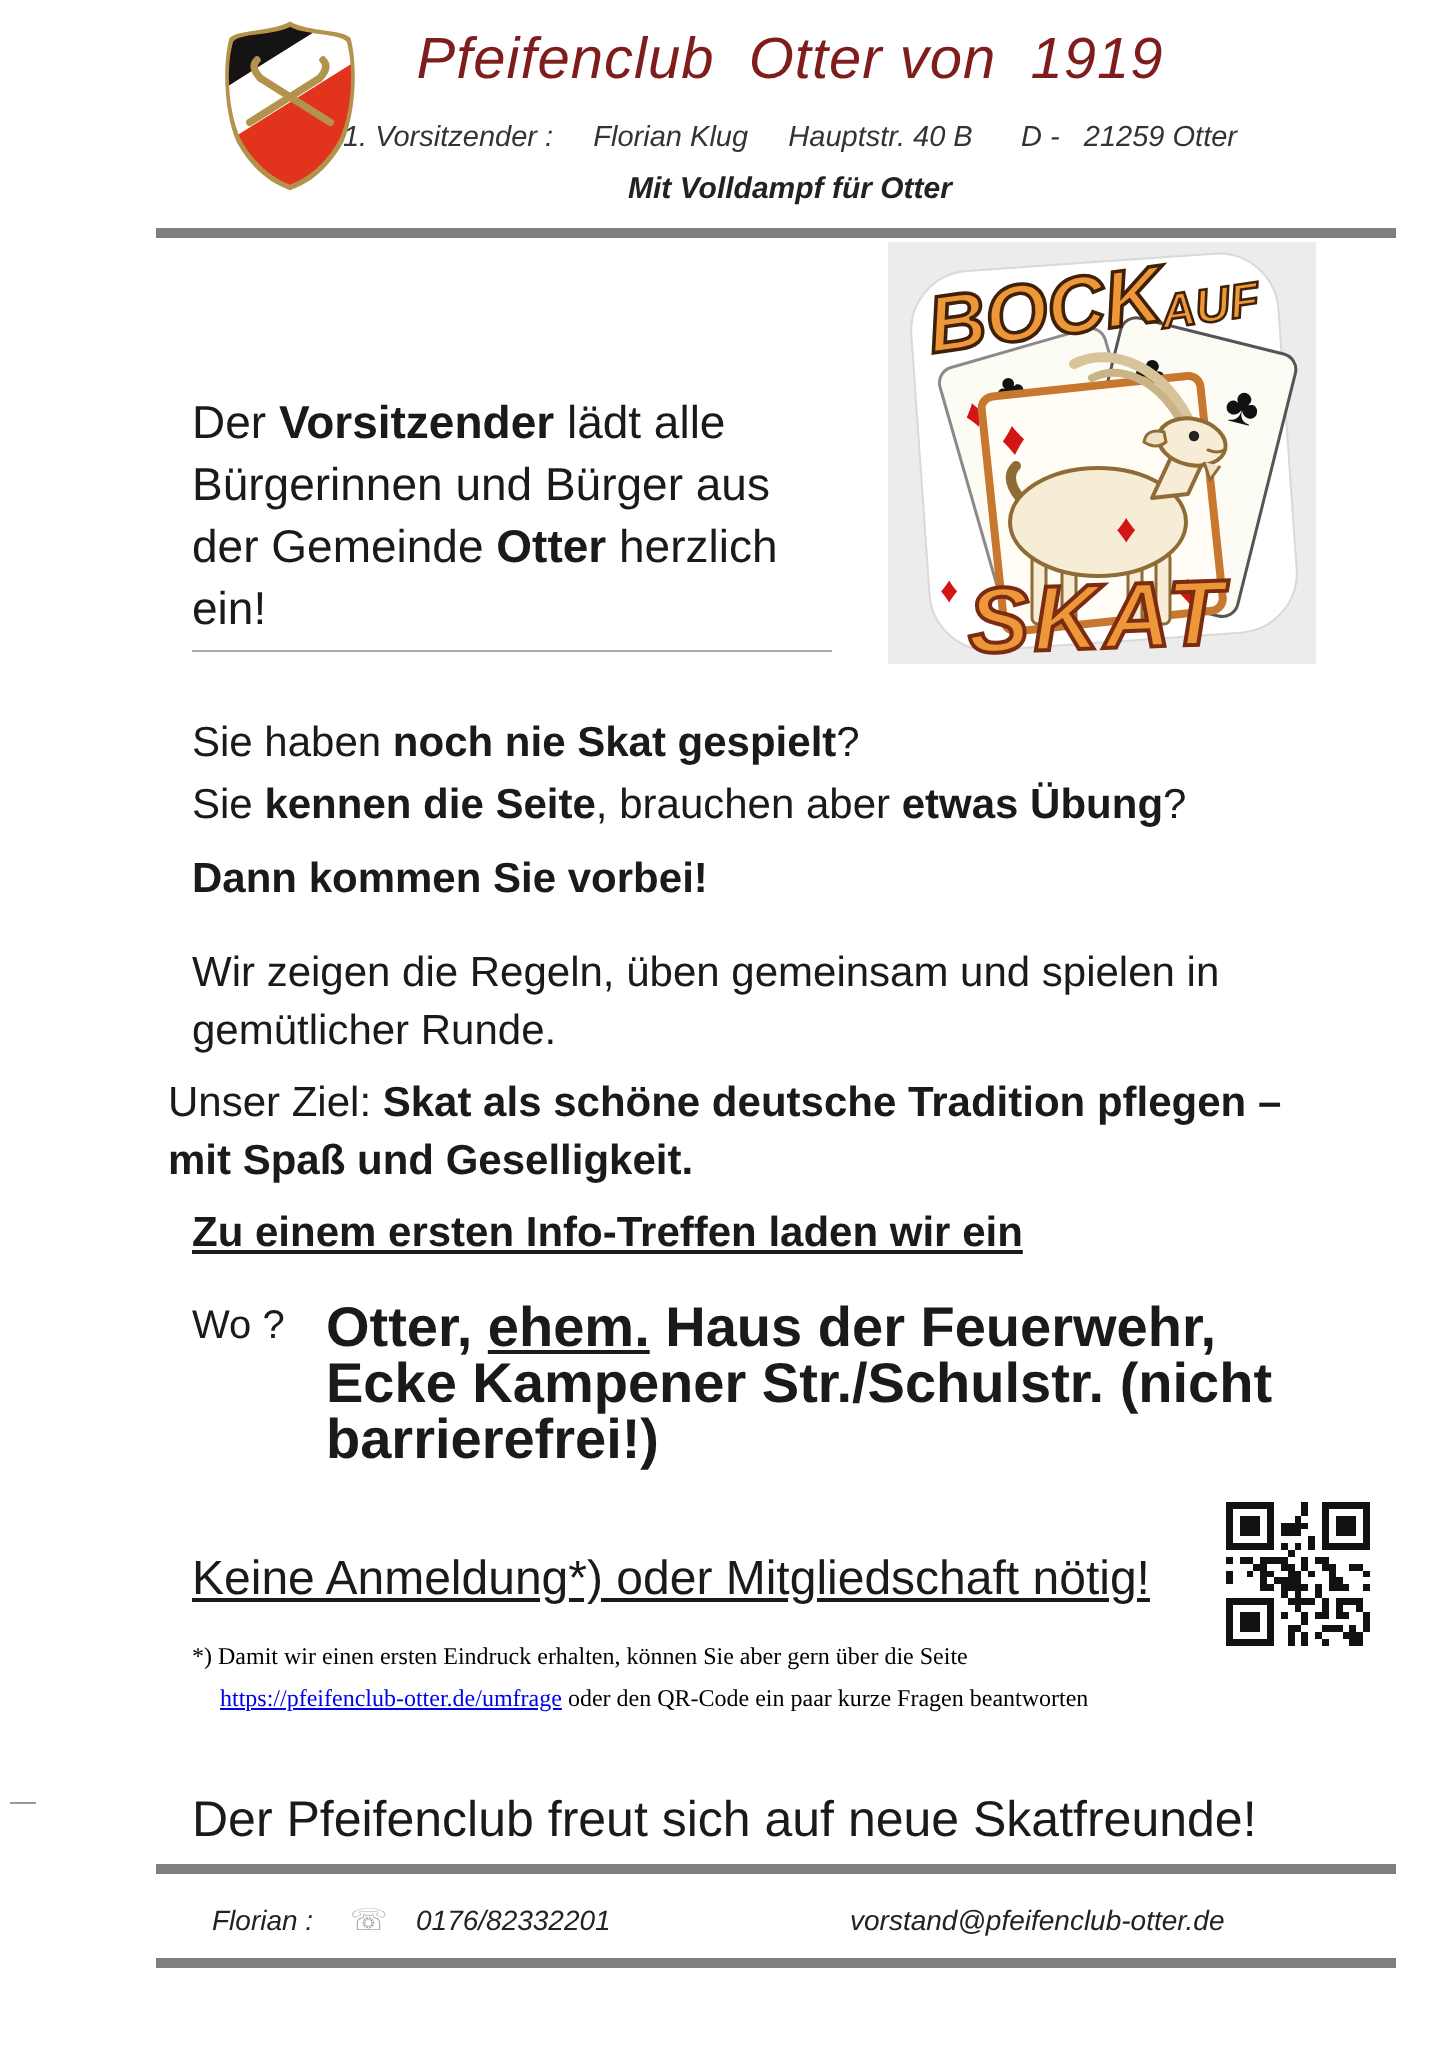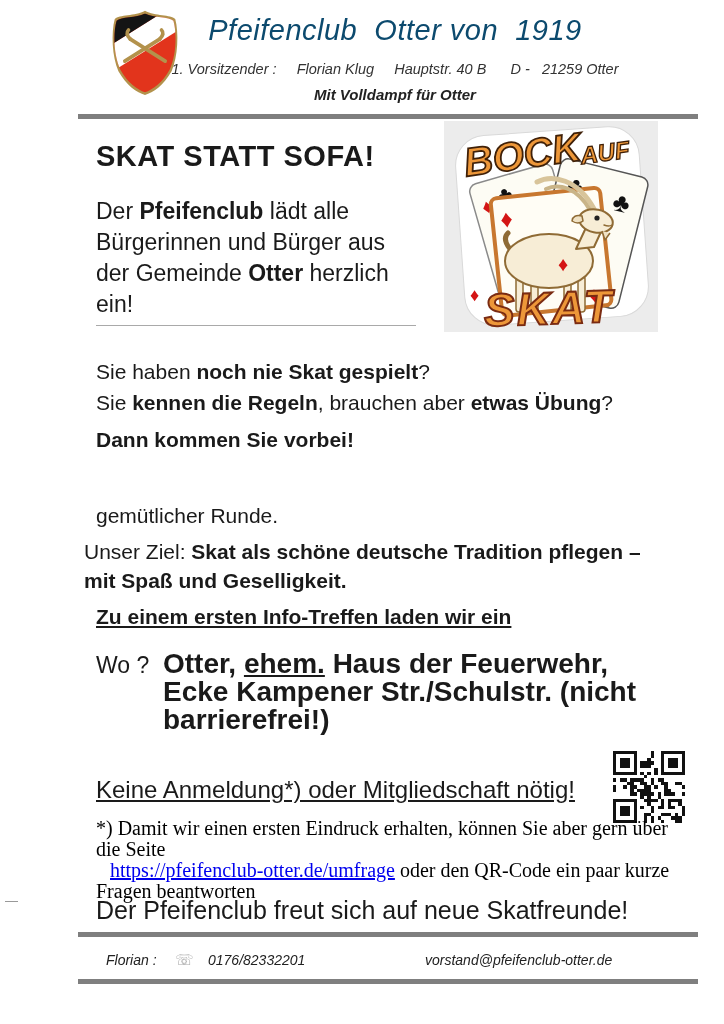--- a/index.html
+++ b/index.html
@@ -3,21 +3,21 @@
 <meta charset="utf-8">
 <style>
   html,body{margin:0;padding:0;background:#fff;}
   .page{position:relative;width:724px;height:1024px;background:#fff;overflow:hidden;
         font-family:"Liberation Sans",sans-serif;color:#1a1a1a;margin:0 auto;}
   .abs{position:absolute;}
 
   
   .logo{left:108px;top:8px;width:74px;height:88px;}
   .header-text{left:115px;top:14px;width:560px;text-align:center;}
-  .h-title{font-style:italic;font-size:29px;color:#0c4a6e;white-space:pre;letter-spacing:.5px;}
+  .h-title{font-style:italic;font-size:29px;color:#7f1d1d;white-space:pre;letter-spacing:.5px;}
   .h-sub{font-style:italic;font-size:14.5px;color:#333;margin-top:14px;white-space:pre;}
   .h-motto{font-style:italic;font-weight:bold;font-size:15px;color:#222;margin-top:9px;}
   .bar{background:#7f7f7f;height:5px;}
   .bar-header{left:78px;top:114px;width:620px;}
 
   
   .headline{left:96px;top:140px;font-size:29px;font-weight:bold;letter-spacing:.5px;}
   .intro{left:96px;top:196px;width:360px;font-size:23px;line-height:31px;}
   .thin-line{left:96px;top:325px;width:320px;border-top:1px solid #a9a9a9;height:0;}
 
@@ -25,28 +25,28 @@
   .sticker-box{left:444px;top:121px;width:214px;height:211px;background:#ececec;}
   .sticker-box svg{display:block;}
 
   
   .q-block{left:96px;top:356px;width:600px;font-size:21px;line-height:31px;}
   .cta{left:96px;top:428px;font-size:21px;font-weight:bold;text-align:right;}
   .explain{left:96px;top:472px;width:600px;font-size:21px;line-height:29px;}
   .goal{left:84px;top:537px;width:610px;font-size:21px;line-height:29px;}
   .invite{left:96px;top:605px;font-size:21px;font-weight:bold;text-decoration:underline;}
   .where{left:96px;top:650px;}
-  .where-label{position:absolute;left:0;top:2px;font-size:23px;text-align:right;}
+  .where-label{position:absolute;left:0;top:2px;font-size:20px;text-align:right;}
   .where-lines{margin-left:67px;font-size:28px;font-weight:bold;line-height:28px;width:540px;}
   .termin{left:96px;top:722px;}
   .termin-label{font-size:24px;}
   .termin-value{font-size:28px;font-weight:bold;}
   .note{left:96px;top:776px;font-size:24px;text-decoration:underline;}
   .qr{left:611px;top:751px;width:76px;height:72px;background:#fff;}
-  .footnote{left:96px;top:818px;width:580px;font-family:"Liberation Serif",serif;font-size:20px;line-height:21px;color:#000;}
+  .footnote{left:96px;top:818px;width:580px;font-family:"Liberation Serif",serif;font-size:12px;line-height:21px;color:#000;}
   .footnote .indent{margin-left:14px;}
   .fn-link{color:#0000EE;text-decoration:underline;cursor:pointer;}
   .closing{left:96px;top:896px;font-size:25px;}
   .margin-dash{left:5px;top:901px;width:13px;border-top:1.5px solid #999;height:0;}
 
   
   .bar-f1{left:78px;top:932px;width:620px;}
   .bar-f2{left:78px;top:979px;width:620px;}
   .footer-row{left:78px;top:949px;width:620px;height:22px;font-style:italic;font-size:14px;color:#222;}
   .f-label{position:absolute;left:28px;top:3px;}
@@ -81,23 +81,22 @@
     </g>
   </svg>
 
   <div class="abs header-text">
     <div class="h-title">Pfeifenclub  Otter von  1919</div>
     <div class="h-sub">1. Vorsitzender :     Florian Klug     Hauptstr. 40 B      D -   21259 Otter</div>
     <div class="h-motto">Mit Volldampf für Otter</div>
   </div>
   <div class="abs bar bar-header"></div>
 
-  <div class="abs headline">SKAT STATT SOFA!</div>
   <div class="abs intro">
-    <span>Der </span><b>Pfeifenclub</b><span> lädt alle</span><br>
+    <span>Der </span><b>Vorsitzender</b><span> lädt alle</span><br>
     <span>Bürgerinnen und Bürger aus</span><br>
     <span>der Gemeinde </span><b>Otter</b><span> herzlich</span><br>
     <span>ein!</span>
   </div>
   <div class="abs thin-line"></div>
 
   <div class="abs sticker-box">
     <svg width="214" height="211" viewBox="0 0 214 211">
       <rect x="0" y="0" width="214" height="211" fill="#ECECEC"></rect>
       <rect x="16" y="10" width="184" height="190" rx="30" fill="#ffffff" stroke="#d9d9d9" transform="rotate(-4 107 105)"></rect>
@@ -141,27 +140,27 @@
       </g>
 
       <text x="20" y="50" font-size="40" font-weight="bold" font-style="italic" font-family="Liberation Sans, sans-serif" fill="#ED9739" stroke="#3F2008" stroke-width="1.8" transform="rotate(-8 60 38)">BOCK</text>
       <text x="136" y="40" font-size="24" font-weight="bold" font-style="italic" font-family="Liberation Sans, sans-serif" fill="#ED9739" stroke="#3F2008" stroke-width="1.3" transform="rotate(-8 160 30)">AUF</text>
       <text x="40" y="203" font-size="46" font-weight="bold" font-style="italic" letter-spacing="2" font-family="Liberation Sans, sans-serif" fill="#ED9739" stroke="#7A2B12" stroke-width="2" transform="rotate(-2 107 190)">SKAT</text>
     </svg>
   </div>
 
   <div class="abs q-block">
     <span>Sie haben </span><b>noch nie Skat gespielt</b><span>?</span><br>
-    <span>Sie </span><b>kennen die Regeln</b><span>, brauchen aber </span><b>etwas Übung</b><span>?</span>
+    <span>Sie </span><b>kennen die Seite</b><span>, brauchen aber </span><b>etwas Übung</b><span>?</span>
   </div>
 
   <div class="abs cta">Dann kommen Sie vorbei!</div>
 
   <div class="abs explain">
-    <br>
+    <span>Wir zeigen die Regeln, üben gemeinsam und spielen in</span><br>
     <span>gemütlicher Runde.</span>
   </div>
 
   <div class="abs goal">
     <span>Unser Ziel: </span><b>Skat als schöne deutsche Tradition pflegen –</b><br>
     <b>mit Spaß und Geselligkeit.</b>
   </div>
 
   <div class="abs invite">Zu einem ersten Info-Treffen laden wir ein</div>
 

